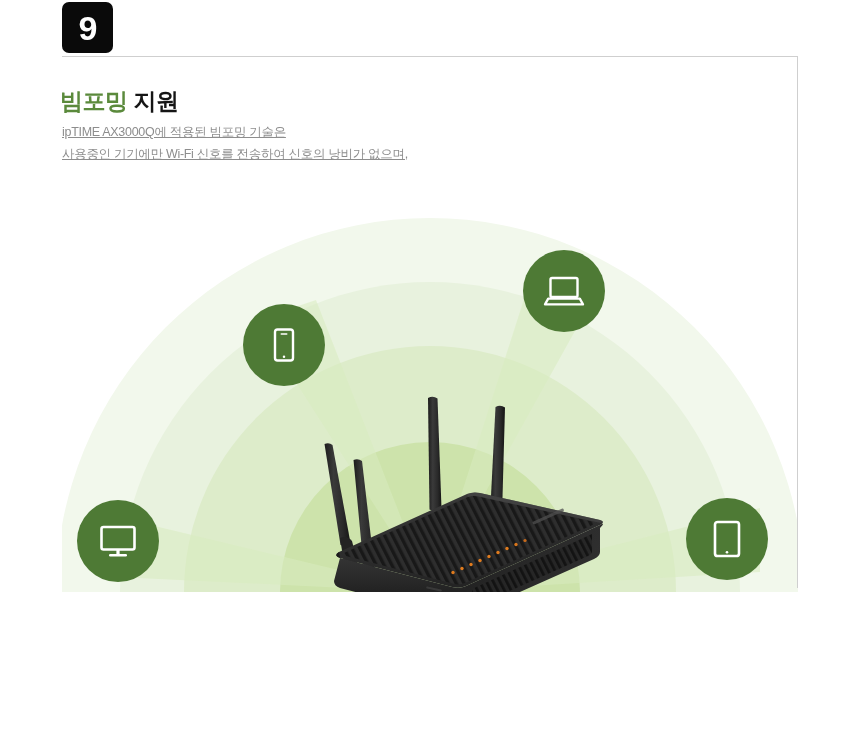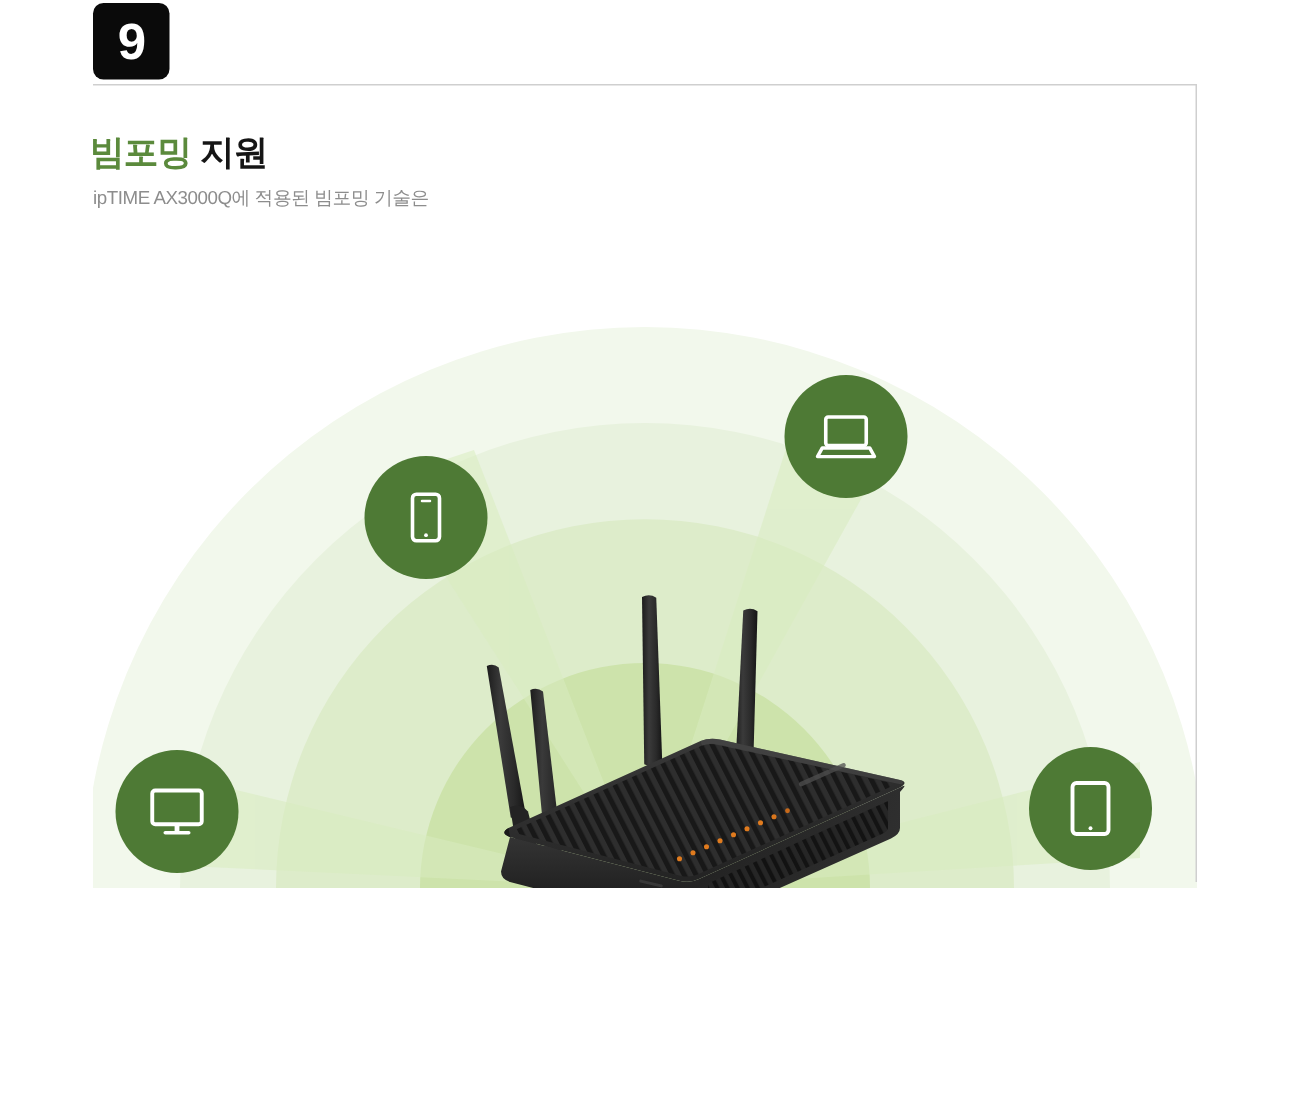--- a/index.html
+++ b/index.html
@@ -67,20 +67,21 @@
 
   #description {
     position: absolute;
     left: 62px;
     top: 122px;
     font-size: 12.5px;
     line-height: 1.75;
     color: #8d8d8d;
     letter-spacing: -0.3px;
     white-space: nowrap;
+    text-decoration: underline;
   }
   #description .line { display: block; }
 
   
   #stage {
     position: absolute;
     left: 0;
     top: 0;
     width: 860px;
     height: 735px;
@@ -226,20 +227,21 @@
 <div id="frame-border"></div>
 
 <div id="step-badge">
   <span class="num">9</span>
 </div>
 
 <h1 id="page-title"><span class="hl">빔포밍</span> <span class="rest">지원</span></h1>
 
 <div id="description">
   <span class="line">ipTIME AX3000Q에 적용된 빔포밍 기술은</span>
+  <span class="line">사용중인 기기에만 Wi-Fi 신호를 전송하여 신호의 낭비가 없으며,</span>
 </div>
 
 <div class="device-node" style="left:243px; top:304px; width:82px; height:82px;">
   <svg width="40" height="40" viewBox="0 0 40 40">
     <rect x="11" y="4.5" width="18" height="31" rx="2.6" ry="2.6" fill="none" stroke="#ffffff" stroke-width="2.4"></rect>
     <rect x="16.5" y="8.2" width="7" height="1.6" rx="0.8" fill="#ffffff"></rect>
     <circle cx="20" cy="31.8" r="1.25" fill="#ffffff"></circle>
   </svg>
 </div>
 

